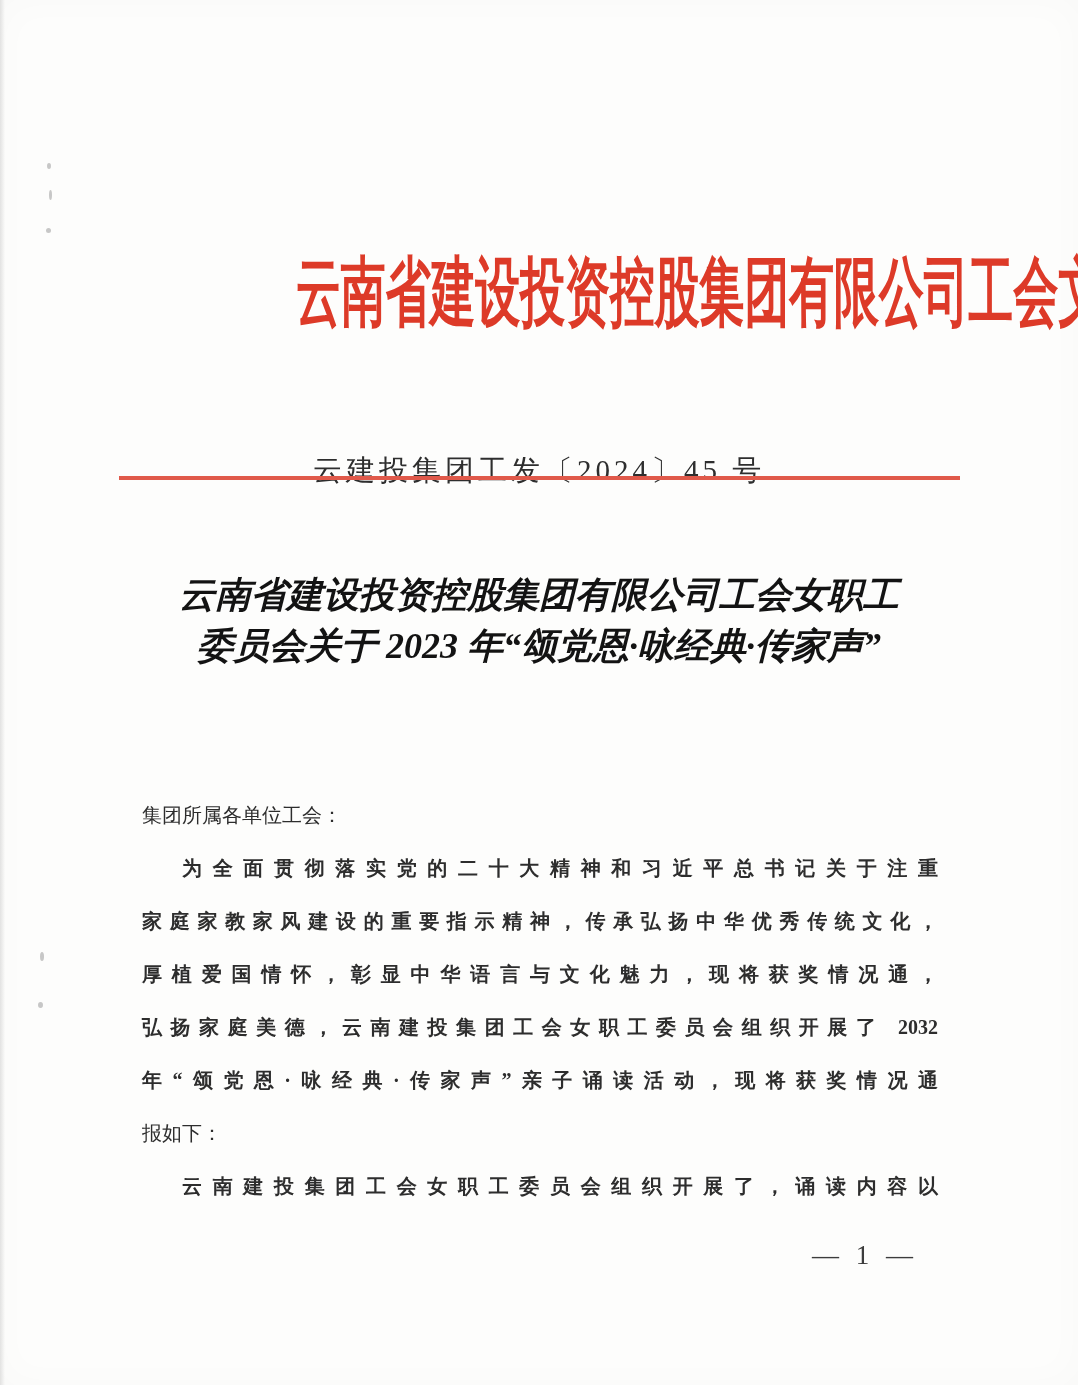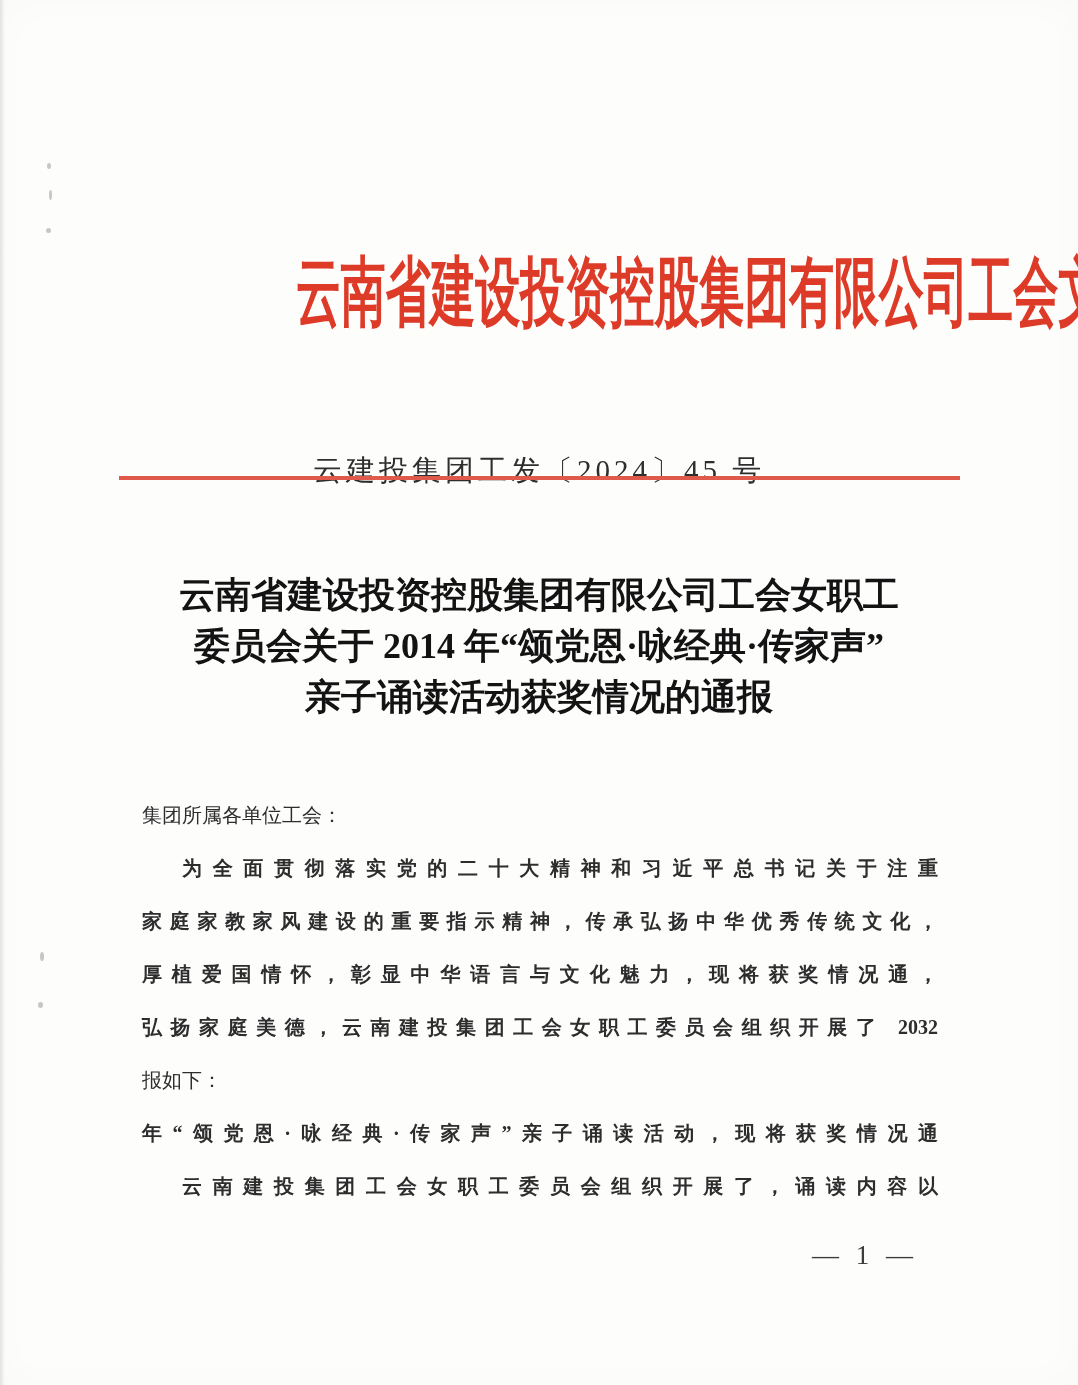--- a/index.html
+++ b/index.html
@@ -73,20 +73,21 @@
   .doc-title {
     position: absolute;
     top: 570px;
     left: 89px;
     width: 900px;
     text-align: center;
     font-size: 36px;
     line-height: 51px;
     font-weight: bold;
     color: #131313;
+    font-style: italic;
   }
   
   .body-block {
     position: absolute;
     top: 789px;
     left: 142px;
     width: 796px;
     font-size: 20px;
     line-height: 53px;
     color: #2d2d2d;
@@ -129,30 +130,29 @@
   <div class="red-header">
     <span class="stretch" style="color: rgb(221, 58, 40);">云南省建设投资控股集团有限公司工会文件</span>
   </div>
 
   <div class="doc-number">云建投集团工发〔2024〕45 号</div>
 
   <div class="red-rule" style="background: rgb(224, 89, 74);"></div>
 
   <div class="doc-title">
     <div>云南省建设投资控股集团有限公司工会女职工</div>
-    <div>委员会关于 2014 年“颂党恩·咏经典·传家声”</div>
-    <div>亲子诵读活动获奖情况的通报</div>
+    <div>委员会关于 2023 年“颂党恩·咏经典·传家声”</div>
   </div>
 
   <div class="body-block">
     <div class="body-line">集团所属各单位工会：</div>
     <div class="body-line just indent">为全面贯彻落实党的二十大精神和习近平总书记关于注重</div>
     <div class="body-line just">家庭家教家风建设的重要指示精神，传承弘扬中华优秀传统文化，</div>
     <div class="body-line just">厚植爱国情怀，彰显中华语言与文化魅力，现将获奖情况通，</div>
     <div class="body-line just">弘扬家庭美德，云南建投集团工会女职工委员会组织开展了 2032</div>
+    <div class="body-line just">年“颂党恩·咏经典·传家声”亲子诵读活动，现将获奖情况通</div>
     <div class="body-line">报如下：</div>
-    <div class="body-line just">年“颂党恩·咏经典·传家声”亲子诵读活动，现将获奖情况通</div>
     <div class="body-line just indent">云南建投集团工会女职工委员会组织开展了，诵读内容以</div>
   </div>
 
   <div class="page-number">— 1 —</div>
 
 </div>
 
 </body></html>

